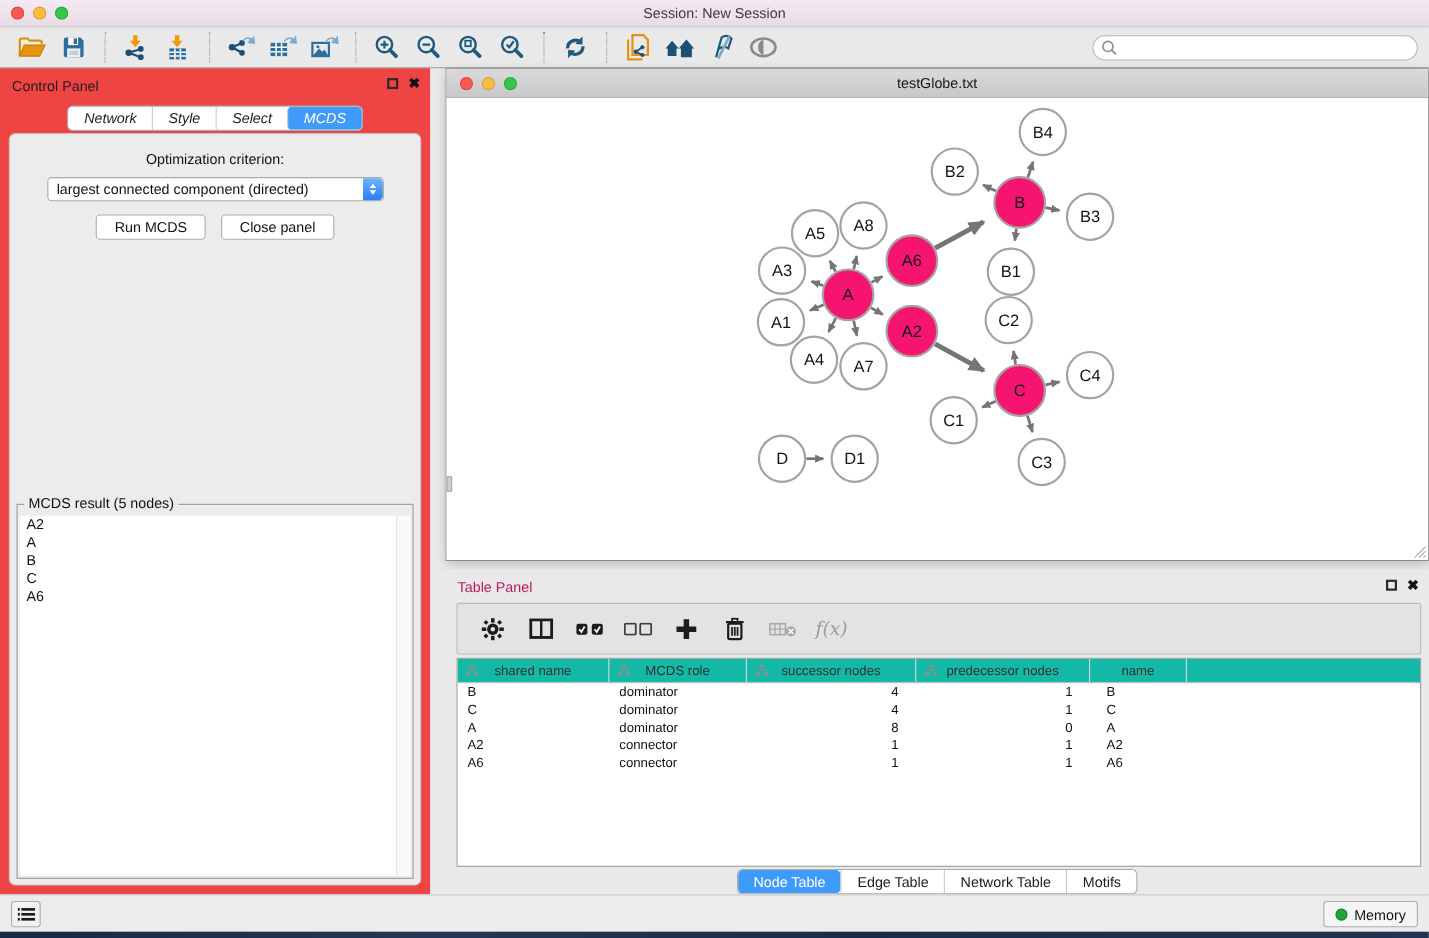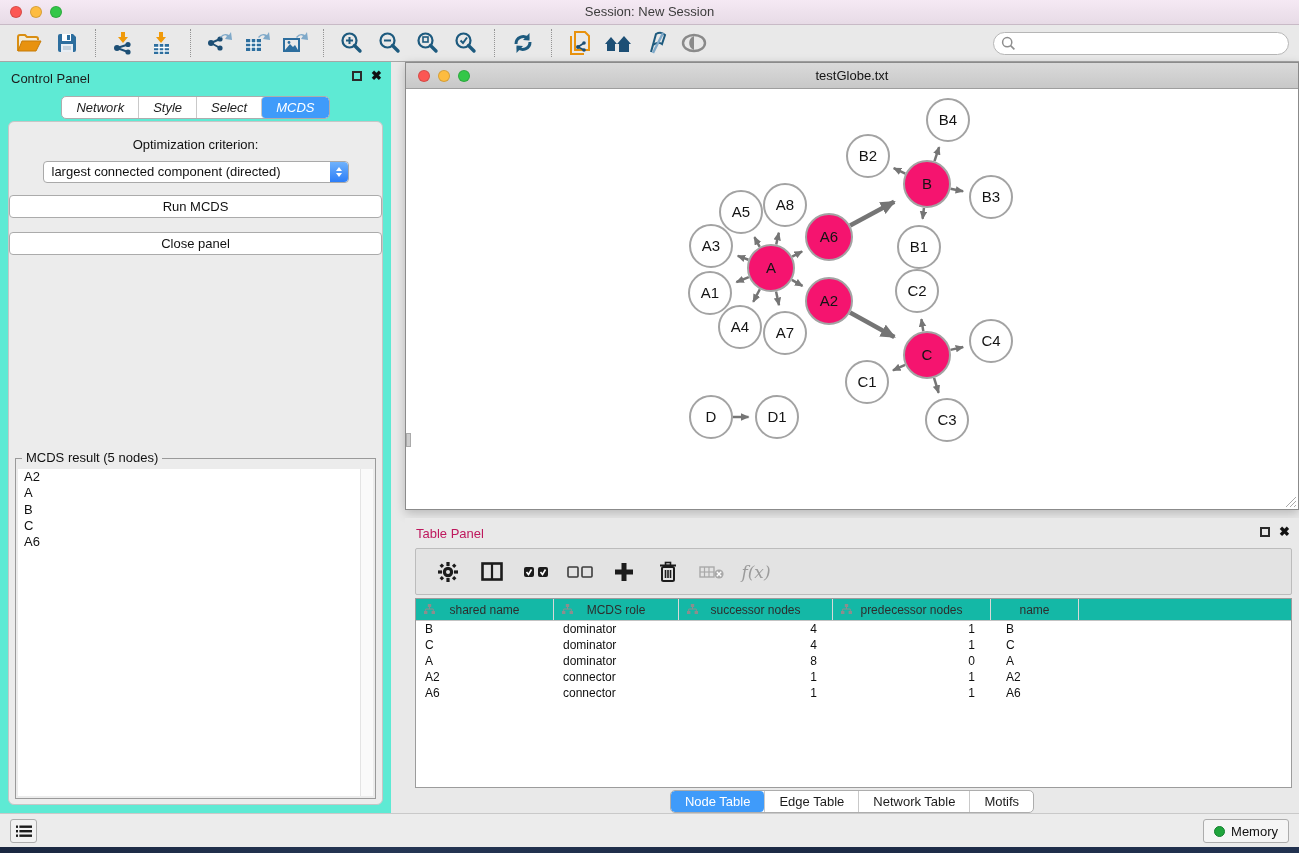--- a/index.html
+++ b/index.html
@@ -17,21 +17,21 @@
   
   .toolbar { position:absolute; left:0; top:25px; width:1299px; height:37px;
     background:#e9e9e9; border-bottom:1px solid #a6a6a6; display:flex; align-items:center; padding:0 10px; }
   .tb-btn { width:32px; height:30px; display:flex; align-items:center; justify-content:center; margin:0 3px; }
   .tb-sep { align-self:center; height:28px; border-left:1px dotted #949494; margin:0 9px; }
   .searchbox { margin-left:auto; width:296px; height:23px; background:#fff; border:1px solid #b6b6b6;
     border-radius:12px; display:flex; align-items:center; padding-left:7px; }
   .searchbox input { border:none; outline:none; flex:1; font-size:12px; background:transparent; height:18px; }
 
   
-  .control-panel { position:absolute; left:0; top:62px; width:391px; height:751px; background:#5eead4; }
+  .control-panel { position:absolute; left:0; top:62px; width:391px; height:751px; background:#ef4444; }
   .cp-header { position:relative; height:32px; }
   .cp-header .cp-title { position:absolute; left:11px; top:9px; font-size:13px; color:#1d1d1d; }
   .panel-icons { position:absolute; right:9px; top:9px; display:flex; gap:9px; align-items:center; }
   .float-icon { width:10px; height:10px; border:2px solid #2b2b2b; display:inline-block; }
   .close-icon { font-size:13px; font-weight:bold; color:#111; line-height:10px; }
   .cp-tabs { position:absolute; left:0; top:34px; width:100%; display:flex; justify-content:center;font-style:italic; }
   .segmented { display:inline-flex; border:1px solid #adadad; border-radius:5px; overflow:hidden; background:#fff; }
   .segmented .seg { padding:2px 14px; font-size:13px; color:#1c1c1c; border-left:1px solid #c9c9c9; line-height:17px; }
   .segmented .seg:first-child { border-left:none; }
   .segmented .seg.active { background:#3f9bfa; color:#fff; border-radius:4px; }
@@ -39,21 +39,21 @@
     background:#ececec; border:1px solid #c6c6c6; border-radius:6px; }
   .opt-label { text-align:center; margin-top:15px; font-size:13px; color:#111; }
   .dropdown { position:relative; margin:9px auto 0; width:306px; height:22px; background:#fff;
     border:1px solid #a9a9a9; border-radius:4px; }
   .dropdown .dd-text { font-size:13px; line-height:20px; padding-left:8px; color:#111; white-space:nowrap; }
   .dd-stepper { position:absolute; right:0px; top:0px; bottom:0px; width:18px;
     background:linear-gradient(#6fb2fc,#2d7ef8); border-radius:0 4px 4px 0;
     display:flex; flex-direction:column; align-items:center; justify-content:center; gap:2px; }
   .tri-up { width:0; height:0; border-left:3.5px solid transparent; border-right:3.5px solid transparent; border-bottom:4px solid #fff; }
   .tri-down { width:0; height:0; border-left:3.5px solid transparent; border-right:3.5px solid transparent; border-top:4px solid #fff; }
-  .cp-buttons { display:flex; justify-content:center; gap:14px; margin-top:12px;flex-direction:column; }
+  .cp-buttons { display:flex; justify-content:center; gap:14px; margin-top:12px; }
   .mac-btn { background:#fff; border:1px solid #ababab; border-radius:4px; font-size:13px;
     padding:2px 16px; color:#111; font-family:"Liberation Sans",sans-serif; height:23px; }
   .mcds-fieldset { position:absolute; left:6px; right:6px; top:336px; bottom:5px; border:1px solid #9a9a9a; }
   .mcds-legend { position:absolute; top:-9px; left:6px; background:#ececec; padding:0 4px; font-size:13px; color:#111; }
   .mcds-list { position:absolute; left:2px; right:2px; top:10px; bottom:2px; background:#fff; }
   .mcds-scroll { position:absolute; right:0; top:0; bottom:0; width:13px; background:#fafafa; border-left:1px solid #e4e4e4; }
   .mcds-list .li { font-size:13px; color:#111; padding-left:6px; line-height:16.3px; }
 
   
   .network-window { position:absolute; left:405px; top:62px; width:894px; height:448px;

